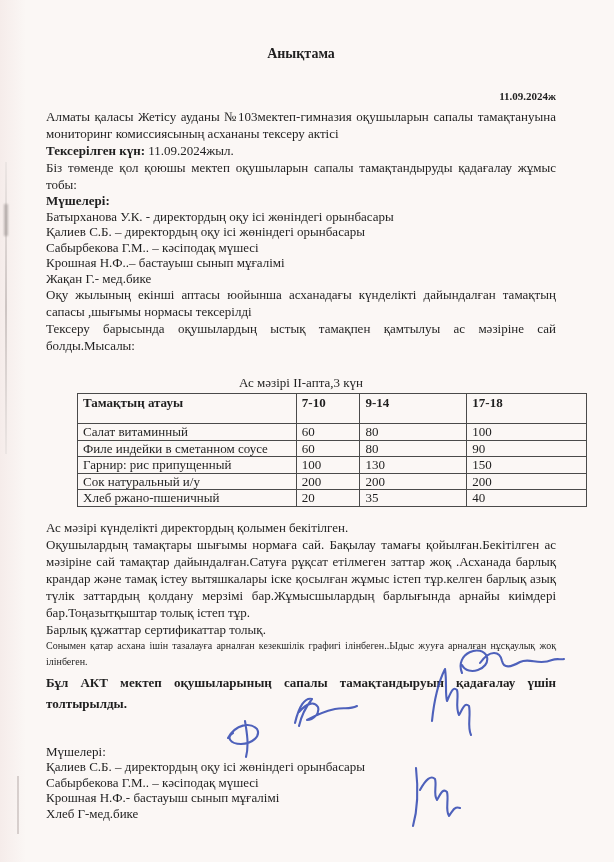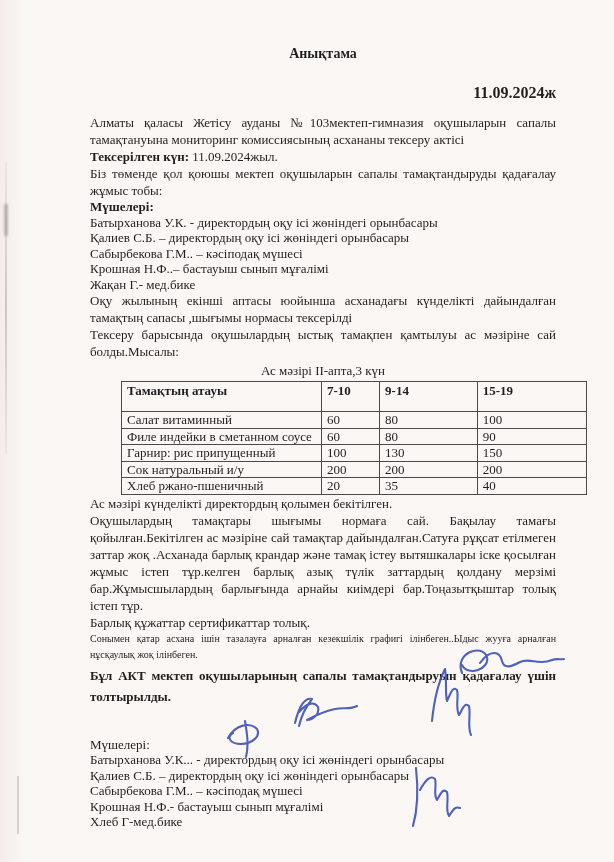--- a/index.html
+++ b/index.html
@@ -2,31 +2,31 @@
 <html style="--paper: #fbf7f5; --edge: #f5ecea; --text: #1f1f1f; --ink: #3c51b5;"><head>
 <meta charset="utf-8">
 <style>
   * { margin:0; padding:0; box-sizing:border-box; }
   html,body { width:614px; height:862px; }
   body { font-family:"Liberation Serif","DejaVu Serif",serif; background:#e9e5e2; }
   .page {
     position:relative; width:614px; height:862px; overflow:hidden;
     background:linear-gradient(90deg, var(--edge,#f5ecea) 0px, var(--paper,#fbf7f5) 26px, var(--paper,#fbf7f5) 100%);
     color:var(--text,#1f1f1f);
-    padding:46px 58px 0 90px;
+    padding:46px 58px 0 46px;
     font-size:13px;
   }
   .title { text-align:center; font-weight:bold; font-size:14px; }
-  .date  { text-align:right; font-weight:bold; margin-top:22px; font-size:16px; }
+  .date  { text-align:right; font-weight:bold; margin-top:28px; font-size:11px; }
   p.just { text-align:justify; line-height:17px; }
-  .mt2{margin-top:12px}.mt8{margin-top:0}.mt12{}.mt30{margin-top:30px}
+  .mt2{margin-top:6px}.mt8{margin-top:0}.mt12{margin-top:12px}.mt30{margin-top:30px}
   .bold { font-weight:bold; }
   .line { line-height:15.5px; }
   .members div { line-height:15.5px; }
-  .caption { text-align:center; margin-top:3px; }
+  .caption { text-align:center; margin-top:21px; }
   table.menu { width:100%; border-collapse:collapse; margin-top:2px;margin-left:31px; }
   table.menu td, table.menu th {
     border:1.2px solid #4a4a4a; font-size:13px; text-align:left;
     padding:1px 4px 1px 5px; vertical-align:top;
   }
   table.menu th { font-weight:bold; font-size:13px; height:30px; }
   table.menu td { height:14px; line-height:13.5px; }
   col.c-name{width:43%} col.c1{width:12.5%} col.c2{width:21%} col.c3{width:23.5%}
   .small { font-size:10px; line-height:16px; text-align:justify; }
   .concl { font-weight:bold; line-height:21px; text-align:justify; margin-top:2px; }
@@ -75,21 +75,21 @@
         <col class="c-name">
         <col class="c1">
         <col class="c2">
         <col class="c3">
       </colgroup>
     <tbody>
         <tr>
       <th>Тамақтың атауы</th>
       <th>7-10</th>
       <th>9-14</th>
-      <th>15-19</th>
+      <th>17-18</th>
     </tr>
     <tr>
       <td>Салат витаминный</td>
       <td>60</td>
       <td>80</td>
       <td>100</td>
     </tr>
     <tr>
       <td>Филе индейки в сметанном соусе</td>
       <td>60</td>
@@ -118,21 +118,20 @@
     </table>
 
   <p class="just mt12">Ас мәзірі күнделікті директордың қолымен бекітілген.</p>
   <p class="just">Оқушылардың тамақтары шығымы нормаға сай. Бақылау тамағы қойылған.Бекітілген ас мәзіріне сай тамақтар дайындалған.Сатуға рұқсат етілмеген заттар жоқ .Асханада барлық крандар және тамақ істеу вытяшкалары іске қосылған жұмыс істеп тұр.келген барлық азық түлік заттардың қолдану мерзімі бар.Жұмысшылардың барлығында арнайы киімдері бар.Тоңазытқыштар толық істеп тұр.</p>
   <p class="just">Барлық құжаттар сертификаттар толық.</p>
   <p class="small">Сонымен қатар асхана ішін тазалауға арналған кезекшілік графигі ілінбеген..Ыдыс жууға арналған нұсқаулық жоқ ілінбеген.</p>
   <p class="concl">Бұл АКТ мектеп оқушыларының сапалы тамақтандыруын қадағалау үшін толтырылды.</p>
 
   <div class="line mt30">Мүшелері:</div>
   <div class="members">
-    <div>Батырханова У.К... -  директордың оқу ісі жөніндегі орынбасары</div>
     <div>Қалиев С.Б. – директордың оқу ісі жөніндегі орынбасары</div>
     <div>Сабырбекова Г.М.. – кәсіподақ мүшесі</div>
     <div>Крошная Н.Ф.- бастауыш сынып мұғалімі</div>
     <div>Хлеб Г-мед.бике</div>
   </div>
 
   <svg class="sig" style="left:448px;top:641px" width="118" height="52" viewBox="0 0 118 52">
     <path d="M14 32 C6 12, 34 2, 39 16 C42 28, 20 36, 14 24 M32 22 C42 8, 52 10, 54 20 C56 28, 63 26, 72 21 C82 16, 90 25, 104 19 C109 17, 113 19, 116 18"></path>
   </svg>
   <svg class="sig" style="left:424px;top:663px" width="54" height="80" viewBox="0 0 54 80">

